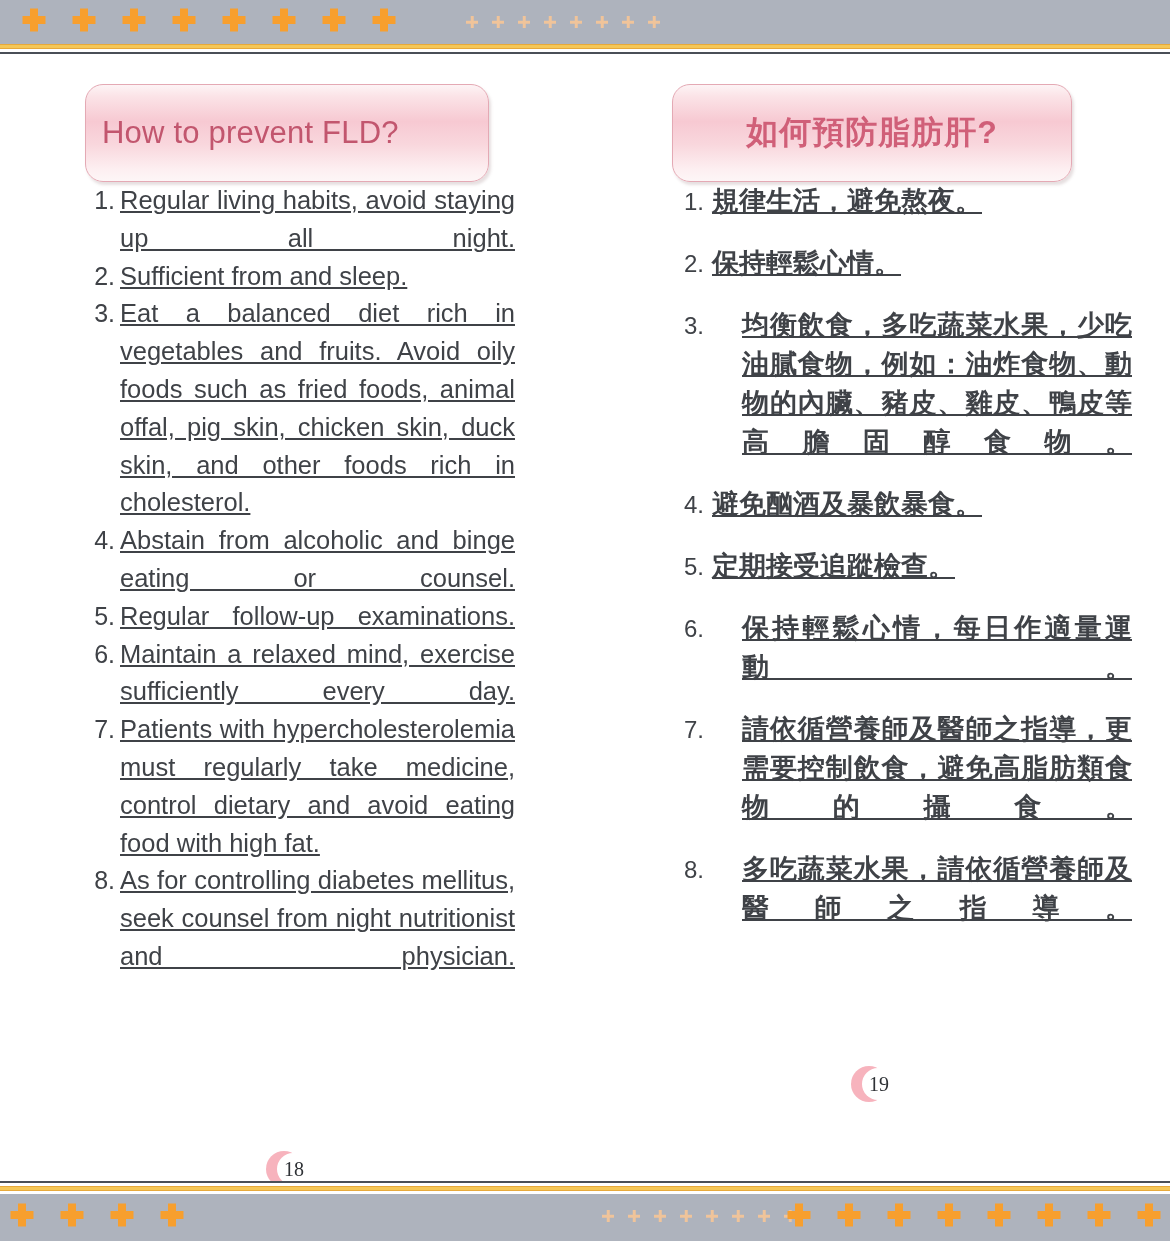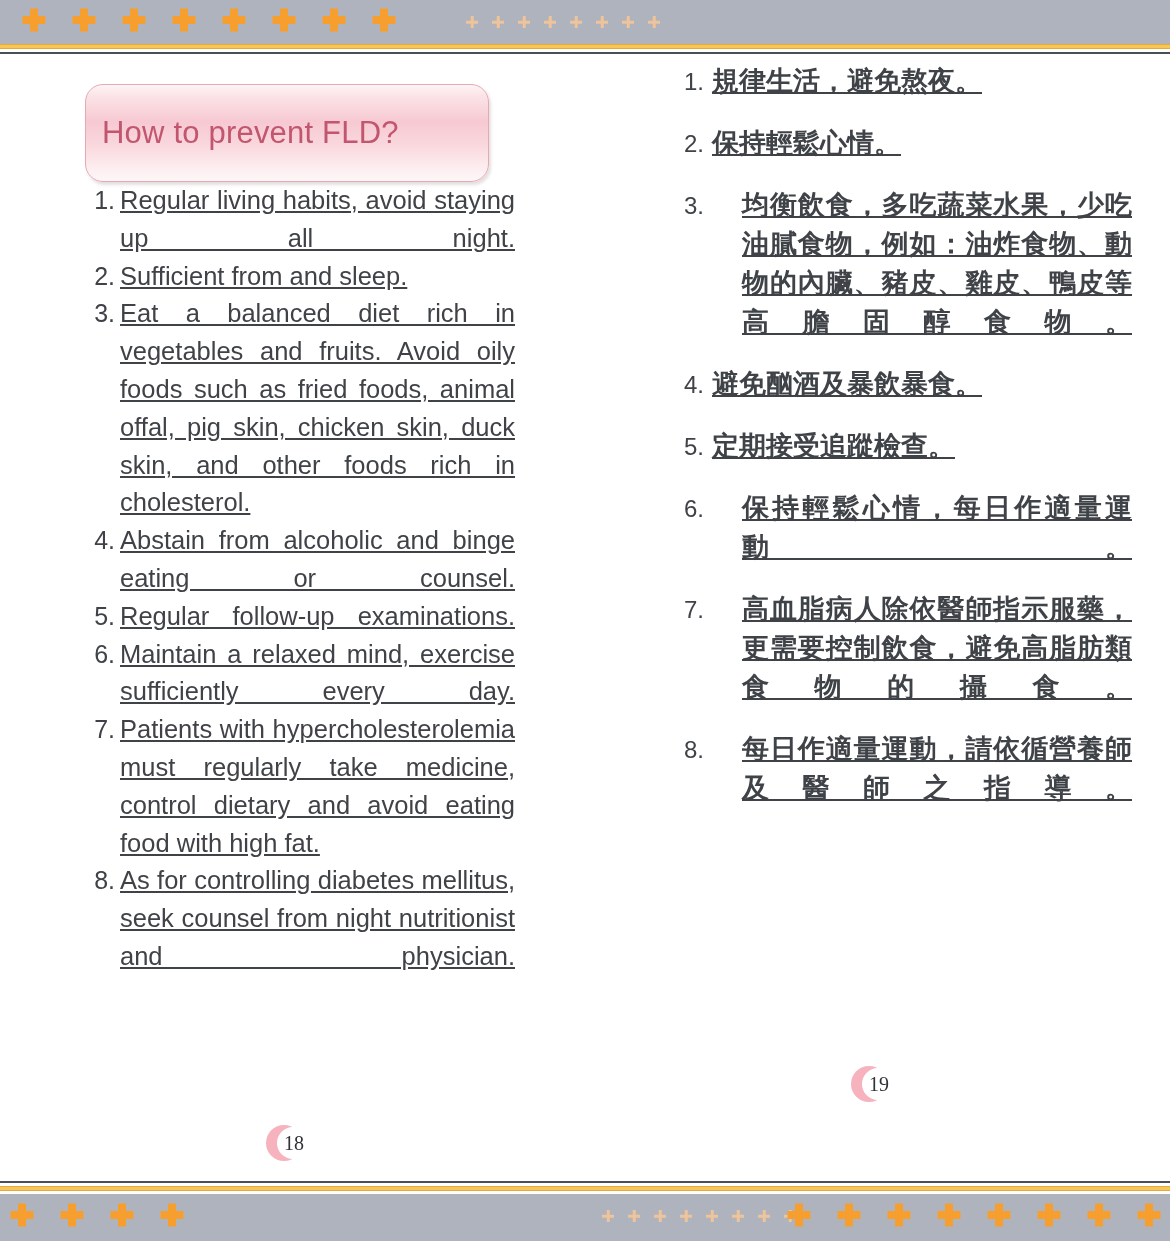--- a/index.html
+++ b/index.html
@@ -204,21 +204,21 @@
     letter-spacing: 0px;
   }
   .list-zh .body.jfull { text-align-last: justify; margin-left: 30px; }
 
   
   .pageno {
     position: absolute;
     width: 56px;
     height: 38px;
   }
-  .pageno-18 { left: 266px; top: 1125px; }
+  .pageno-18 { left: 266px; top: 1151px; }
   .pageno-19 { left: 851px; top: 1066px; }
   .pageno .ring {
     position: absolute;
     left: 0; top: 0;
     width: 36px; height: 36px;
     border-radius: 50%;
     background: #f7b3bd;
   }
   .pageno .mask {
     position: absolute;
@@ -308,20 +308,23 @@
       </li>
       <li>
         <span class="num">8.</span>
         <span class="body jfull">As for controlling diabetes mellitus, seek counsel from night nutritionist and physician.</span>
       </li>
     </ol>
   </div>
 
   <div class="col col-zh">
 
+    <div class="title-box title-zh">
+      <span class="title-text-zh">如何預防脂肪肝?</span>
+    </div>
 
     <ol class="list list-zh">
       <li>
         <span class="num">1.</span>
         <span class="body">規律生活，避免熬夜。</span>
       </li>
       <li>
         <span class="num">2.</span>
         <span class="body">保持輕鬆心情。</span>
       </li>
@@ -336,25 +339,25 @@
       <li>
         <span class="num">5.</span>
         <span class="body">定期接受追蹤檢查。</span>
       </li>
       <li>
         <span class="num">6.</span>
         <span class="body jfull">保持輕鬆心情，每日作適量運動。</span>
       </li>
       <li>
         <span class="num">7.</span>
-        <span class="body jfull">高血脂病人除依醫師指示服藥，更需要控制飲食，避免高脂肪類食物的攝食。</span>
+        <span class="body jfull">請依循營養師及醫師之指導，更需要控制飲食，避免高脂肪類食物的攝食。</span>
       </li>
       <li>
         <span class="num">8.</span>
-        <span class="body jfull">每日作適量運動，請依循營養師及醫師之指導。</span>
+        <span class="body jfull">多吃蔬菜水果，請依循營養師及醫師之指導。</span>
       </li>
     </ol>
   </div>
 </div>
 
 <div class="pageno pageno-18">
   <div class="ring"></div>
   <div class="mask"></div>
   <div class="numtxt">18</div>
 </div>

